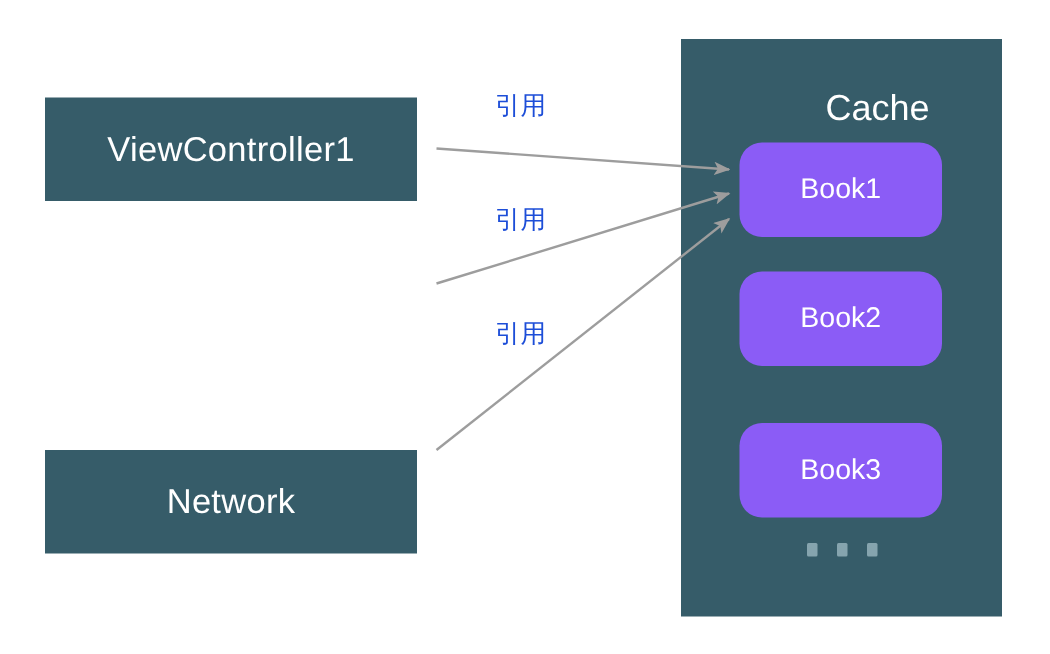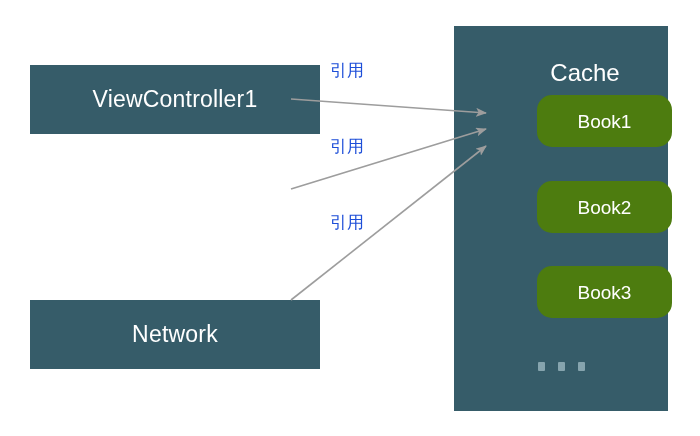--- a/index.html
+++ b/index.html
@@ -17,21 +17,21 @@
     position: relative;
     width: 700px;
     height: 436px;
     background: #ffffff;
   }
 
   
   .src-box {
     position: absolute;
     left: 30px;
-    width: 290px;
+    width: 248px;
     height: 69px;
     background: #365C69;
     display: flex;
     align-items: center;
     justify-content: center;
     box-sizing: border-box;
   }
   .src-box .src-label {
     color: #ffffff;
     font-size: 23px;
@@ -63,39 +63,38 @@
     color: #ffffff;
     font-size: 24px;
     font-weight: 400;
     line-height: 1;
     padding-left: 24px;
   }
   .book-box {
     position: absolute;
     left: 39px;
     width: 135px;
-    height: 52px;
-    background: #4d7c0f;
+    height: 63px;
+    background: #8b5cf6;
     border-radius: 15px;
     display: flex;
     align-items: center;
     justify-content: center;
     box-sizing: border-box;
-    margin-left: 44px;
   }
   .book-box .book-label {
     color: #ffffff;
     font-size: 19px;
     font-weight: 400;
     line-height: 1;
     white-space: nowrap;
   }
   #book-0 { top: 69px; }
   #book-1 { top: 155px; align-items: center; }
-  #book-2 { top: 240px; }
+  #book-2 { top: 256px; }
 
   #ellipsis {
     position: absolute;
     left: 0;
     top: 336px;
     width: 214px;
     display: flex;
     justify-content: center;
     gap: 13px;
   }

